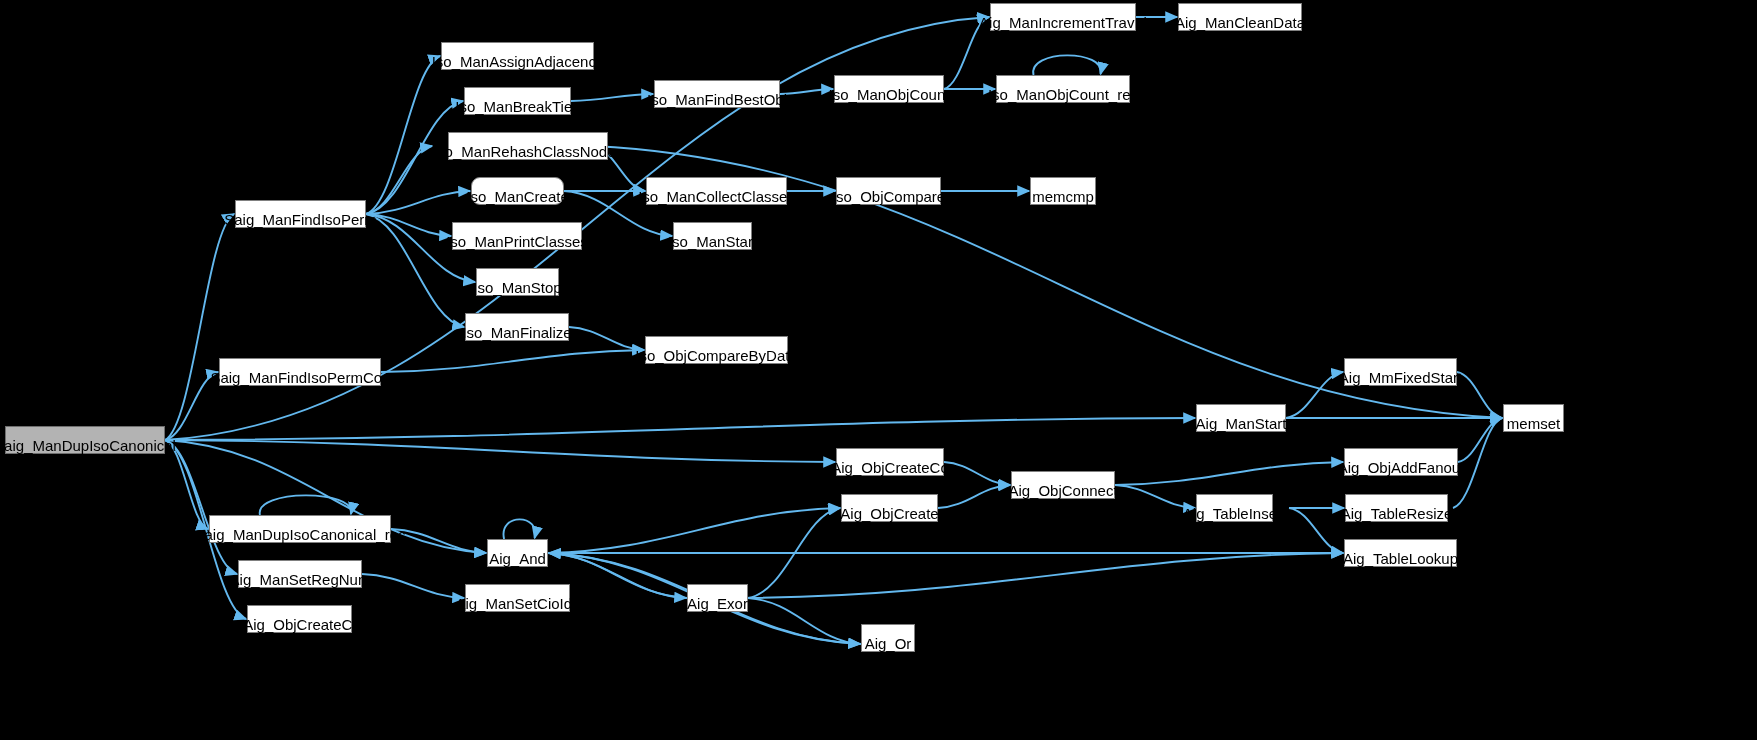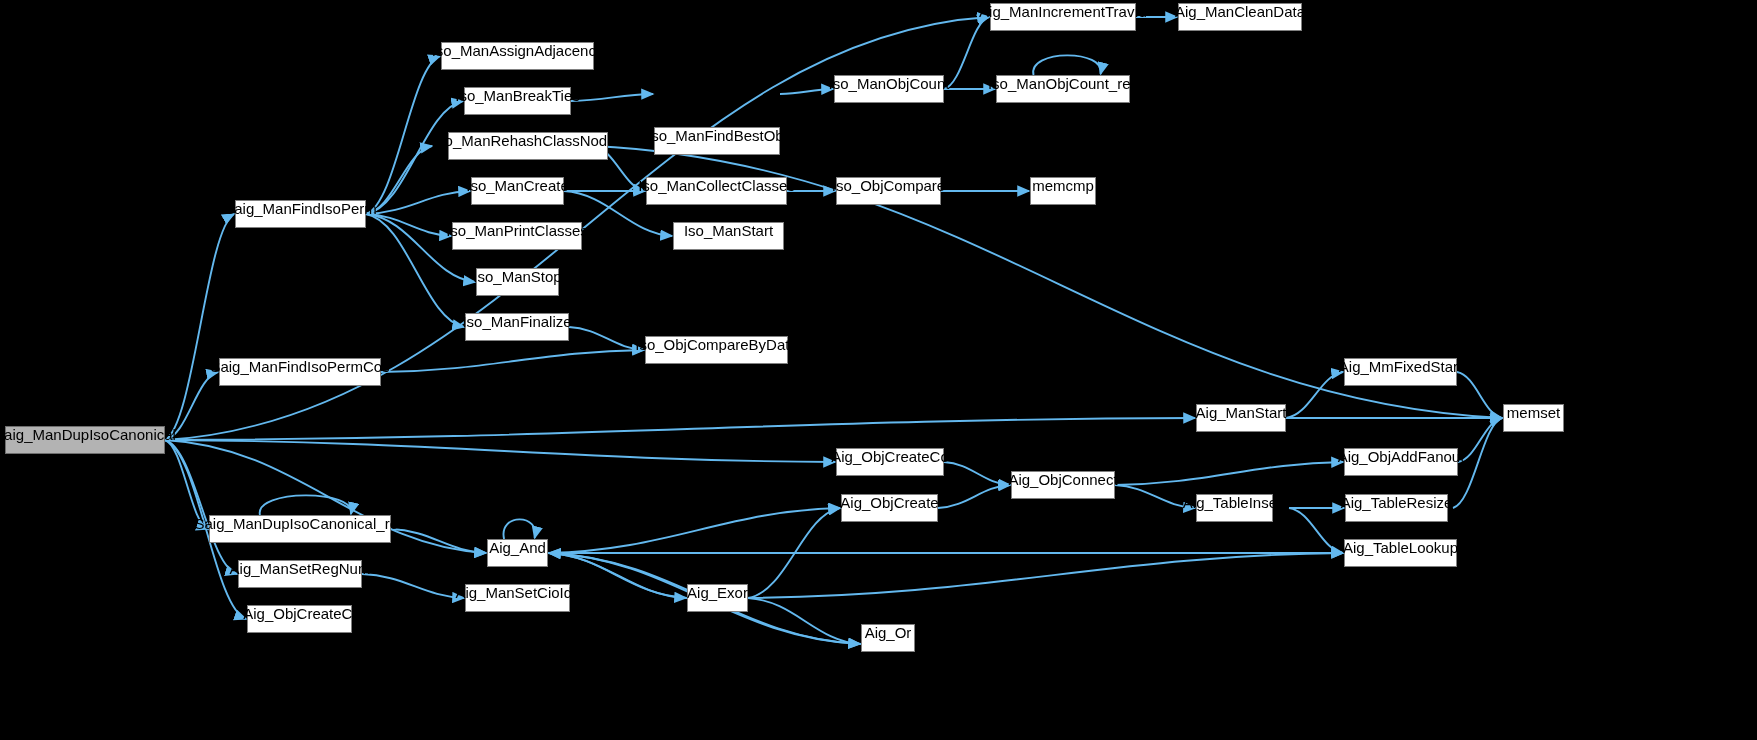--- a/index.html
+++ b/index.html
@@ -13,21 +13,21 @@
   svg.edges{position:absolute;left:0;top:0;width:1757px;height:740px;}
   .node{
     position:absolute;
     box-sizing:border-box;
     background:#fff;
     border:1px solid #808080;
     color:#000;
     font-size:15px;
     line-height:1;
     display:flex;
-    align-items:flex-start;
+    align-items:flex-end;
     justify-content:center;
     white-space:nowrap;
     height:28px;
     padding:0 7px;
   }
   .node.root{background:#b3b3b3;border-color:#6e6e6e;}
   .node span{pointer-events:none;}
 </style>
 </head>
 <body>
@@ -117,39 +117,39 @@
       </div>
       <div class="node" style="left: 441px; top: 42px; width: 153px;">
         <span>Iso_ManAssignAdjacency</span>
       </div>
       <div class="node" style="left: 464px; top: 87px; width: 107px;">
         <span>Iso_ManBreakTies</span>
       </div>
       <div class="node" style="left: 448px; top: 132px; width: 160px;">
         <span>Iso_ManRehashClassNodes</span>
       </div>
-      <div class="node" style="left: 471px; top: 177px; width: 93px;">
+      <div class="node" style="left: 471px; top: 177px; width: 93px; border-radius: 9px;">
         <span>Iso_ManCreate</span>
       </div>
       <div class="node" style="left: 452px; top: 222px; width: 130px;">
         <span>Iso_ManPrintClasses</span>
       </div>
       <div class="node" style="left: 476px; top: 268px; width: 83px;">
         <span>Iso_ManStop</span>
       </div>
       <div class="node" style="left: 465px; top: 313px; width: 104px;">
         <span>Iso_ManFinalize</span>
       </div>
-      <div class="node" style="left: 654px; top: 80px; width: 126px; margin-top: 47px;">
+      <div class="node" style="left: 654px; top: 80px; width: 126px;">
         <span>Iso_ManFindBestObj</span>
       </div>
       <div class="node" style="left: 646px; top: 177px; width: 141px;">
         <span>Iso_ManCollectClasses</span>
       </div>
-      <div class="node" style="left: 673px; top: 222px; width: 111px;">
+      <div class="node" style="left: 673px; top: 222px; width: 79px;">
         <span>Iso_ManStart</span>
       </div>
       <div class="node" style="left: 645px; top: 336px; width: 143px;">
         <span>Iso_ObjCompareByData</span>
       </div>
       <div class="node" style="left: 834px; top: 75px; width: 110px;">
         <span>Iso_ManObjCount</span>
       </div>
       <div class="node" style="left: 836px; top: 177px; width: 105px;">
         <span>Iso_ObjCompare</span>

